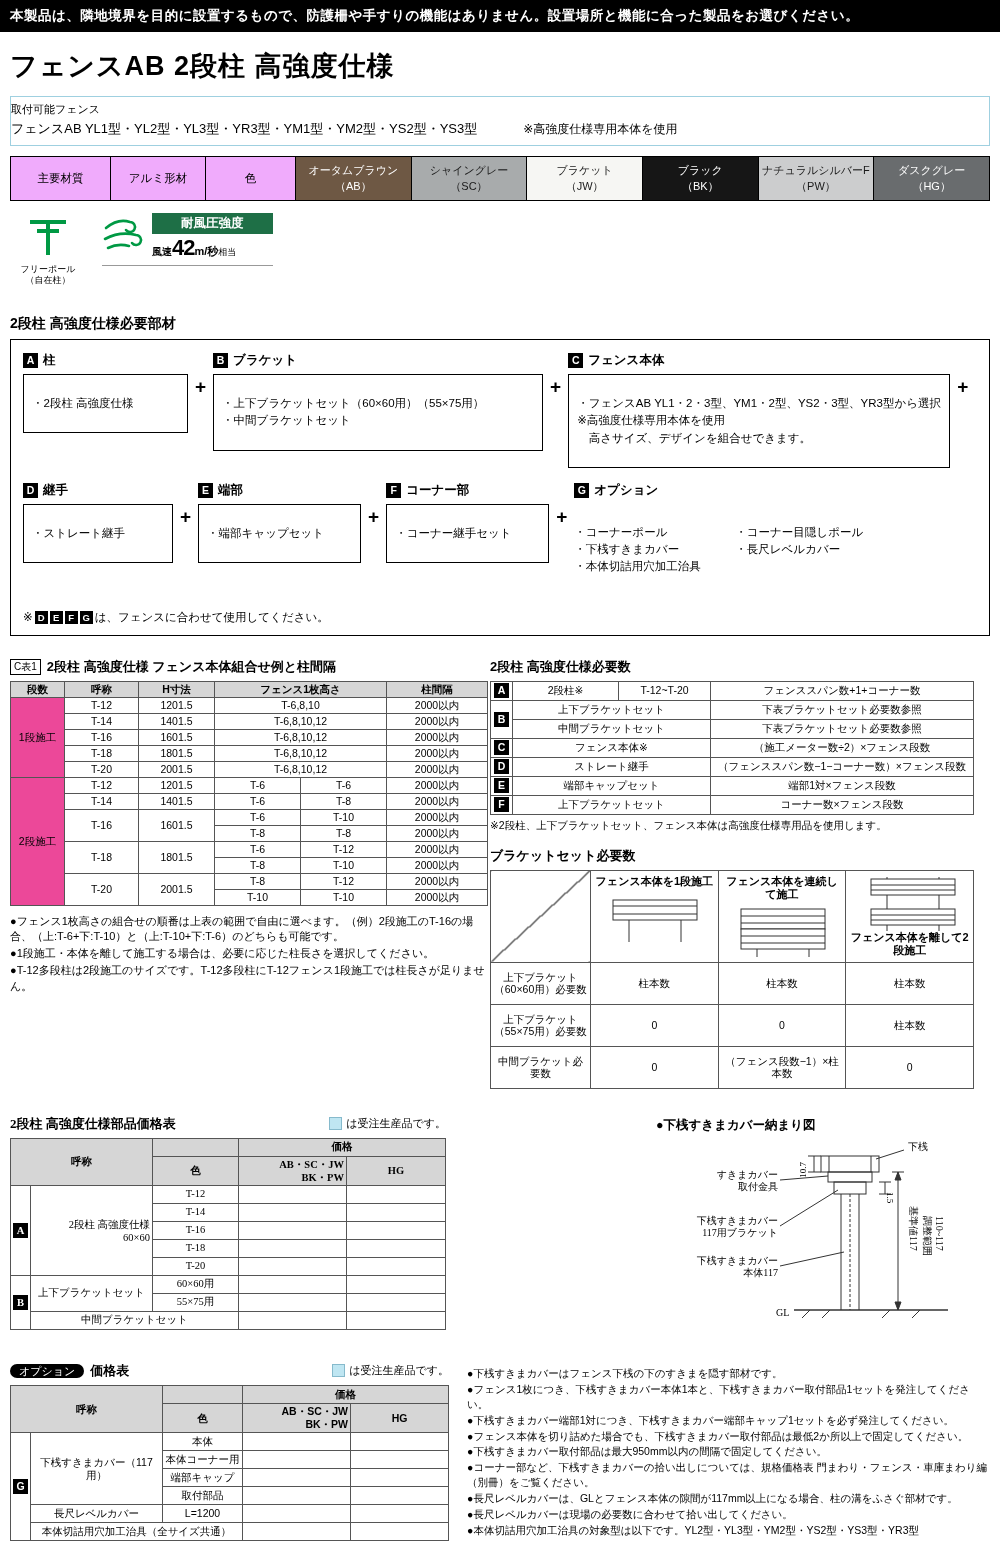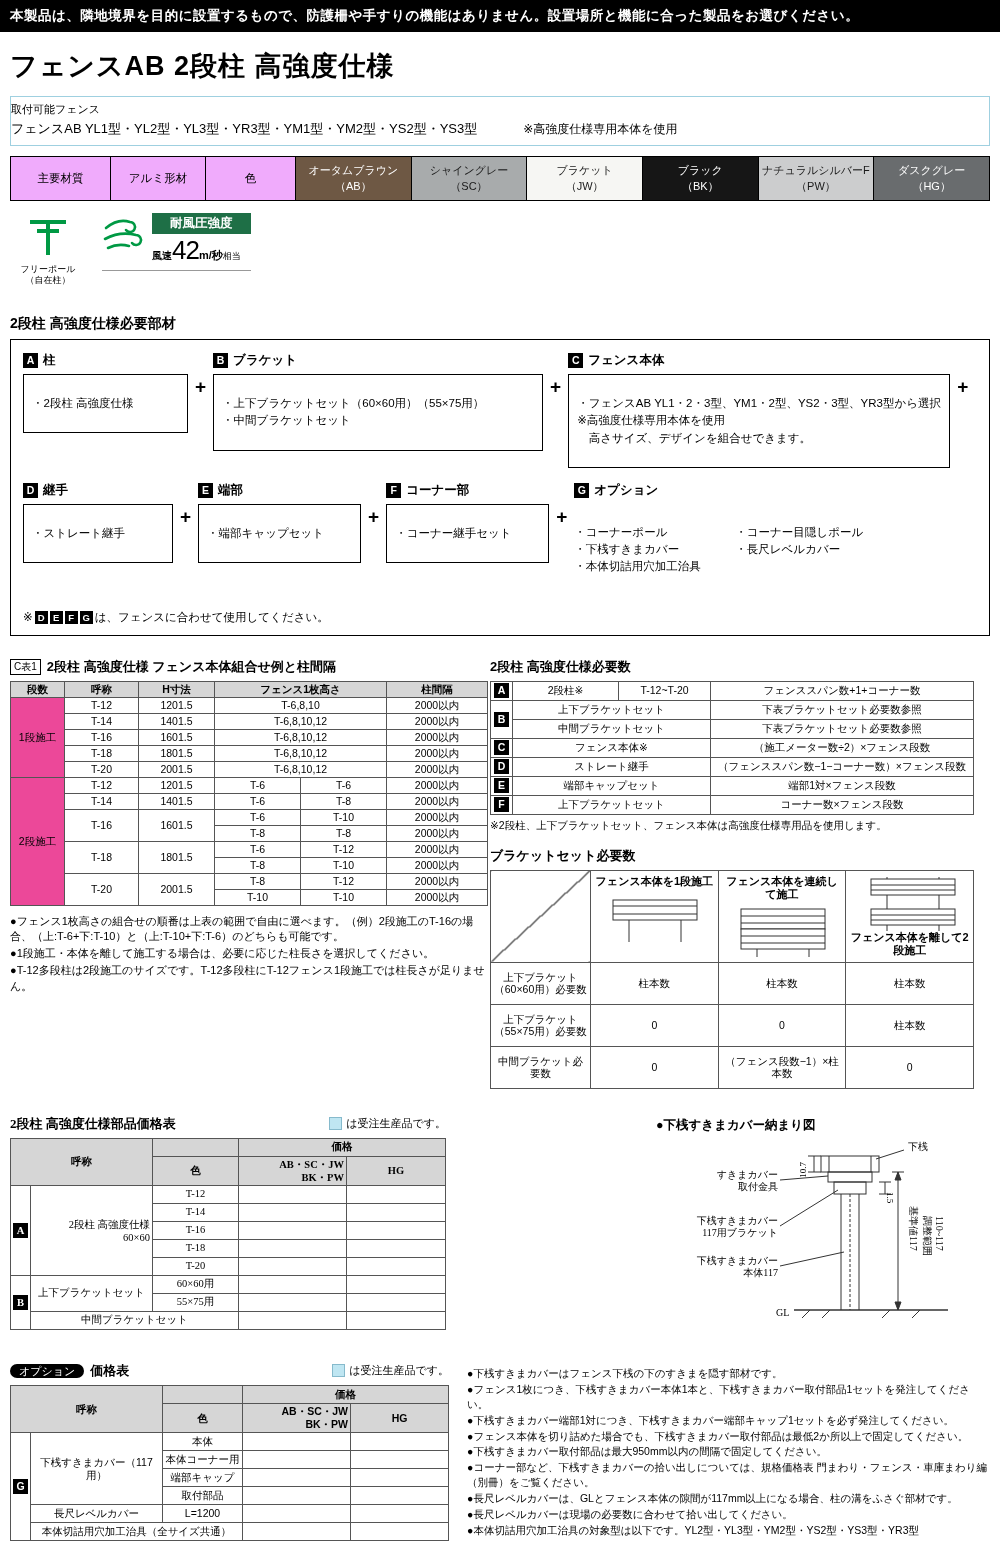--- a/index.html
+++ b/index.html
@@ -19,24 +19,24 @@
   table { border-collapse:collapse; }
   .mat-table { margin:10px 10px 0; width:980px; table-layout:fixed; }
   .mat-table td { border:1px solid #000; text-align:center; font-size:11px; height:44px; padding:2px; vertical-align:middle; }
   .mat-table .cap { font-size:11.5px; background:#f0abfc; }
   .sw-line { display:block; line-height:1.45; }
 
   .badges { display:flex; margin:12px 12px 0; gap:18px; align-items:flex-start; height:86px; }
   .freepole { width:72px; text-align:center; }
   .fp-label { font-size:9px; line-height:1.25; margin-top:2px; }
   .wind { display:flex; gap:6px; align-items:flex-start; border-bottom:1px solid #999; padding-bottom:4px; }
-  .wind-box { color:#fff; font-size:12.5px; font-weight:bold; padding:2px 18px; display:inline-block; }
+  .wind-box { color:#fff; font-size:12.5px; font-weight:bold; padding:2px 29px; display:inline-block; }
   .wind-val { margin-top:1px; }
   .wv-pre { font-size:10px; font-weight:bold; }
-  .wv-num { font-size:26px; font-weight:normal; letter-spacing:-1px; }
+  .wv-num { font-size:22px; font-weight:bold; letter-spacing:-1px; }
   .wv-unit { font-size:11px; font-weight:bold; }
   .wv-suf { font-size:9px; }
 
   .sec-head { font-size:14px; font-weight:bold; margin:16px 10px 6px; }
   .parts-box { border:1px solid #000; margin:0 10px; padding:12px 12px 10px; }
   .parts-row { display:flex; align-items:flex-start; margin-bottom:14px; }
   .pg-head { display:flex; align-items:center; gap:5px; font-weight:bold; font-size:12.5px; margin-bottom:5px; }
   .lsq { display:inline-block; width:15px; height:15px; background:#000; color:#fff; text-align:center; line-height:15px; font-size:10.5px; font-weight:bold; flex:none; }
   .pg-items { border:1px solid #000; padding:20px 8px; font-size:11.5px; line-height:1.5; }
   .pg-items.noborder { border:none; padding-left:0; }

